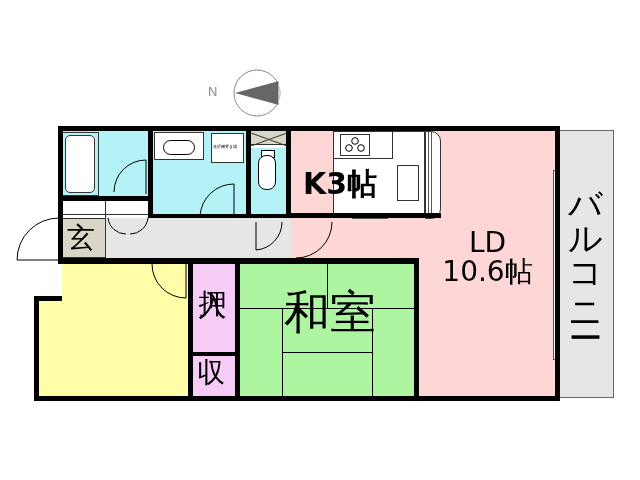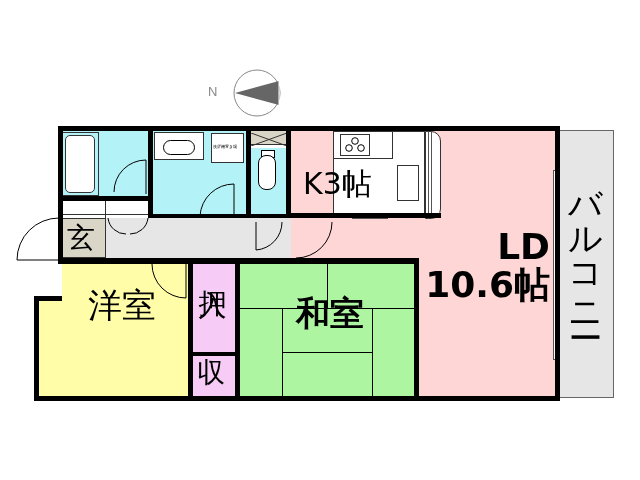--- a/index.html
+++ b/index.html
@@ -37,25 +37,25 @@
       <circle cx="14" cy="6" r="3.3" fill="none" stroke="#000"></circle>
       <circle cx="8" cy="13" r="3.3" fill="none" stroke="#000"></circle>
       <circle cx="20" cy="13" r="3.3" fill="none" stroke="#000"></circle>
     </svg>
 </div>
 <div class="abs" style="left:397px;top:165px;width:22px;height:36px;border:1px solid #333;background:#fff;"></div>
 
 <div class="abs" style="left:425px;top:131px;width:16px;height:88px;background:#fff;border:1px solid #333;border-radius:0 10px 10px 0;"></div>
 <div class="abs" style="left:428px;top:131px;width:4px;height:88px;border-left:1px solid #555;border-right:1px solid #555;"></div>
 
-<div class="label" style="left:303px;top:168px;font-size:30px;font-weight:normal;">
+<div class="label" style="left:303px;top:168px;font-size:30px;font-weight:bold;">
   <span>K</span><span>3帖</span>
 </div>
 
-<div class="label" style="left:425px;top:228px;width:125px;font-size:36px;font-weight:bold;text-align:right;">
+<div class="label" style="left:425px;top:228px;width:125px;font-size:28px;font-weight:normal;">
   <div>LD</div>
   <div>10.6帖</div>
 </div>
 
 <div class="room" style="left:62px;top:130px;width:88px;height:68px;background:#b3f3f8;"></div>
 <div class="abs" style="left:65px;top:135px;width:30px;height:58px;background:#fff;border:1px solid #333;border-radius:5px;"></div>
 <div class="abs" style="left:62px;top:132px;width:37px;height:64px;border:1px solid #333;"></div>
 <div class="room" style="left:152px;top:130px;width:95px;height:86px;background:#b3f3f8;"></div>
 <div class="abs" style="left:154px;top:132px;width:50px;height:28px;background:#fff;border:1px solid #333;">
   <div style="position:absolute;left:8px;top:7px;width:30px;height:13px;border:1px solid #000;border-radius:8px;"></div>
@@ -84,35 +84,34 @@
   <div class="label" style="left:4px;top:4px;font-size:28px;font-weight:normal;">玄</div>
 </div>
 
 <svg class="abs" style="left:15px;top:216px;" width="48" height="46">
   <path d="M44 2 A42 42 0 0 0 2 44 L44 44 Z" fill="#fff" stroke="#000" stroke-width="1"></path>
 </svg>
 
 <div class="room" style="left:38px;top:264px;width:150px;height:134px;background:#fffda8;"></div>
 <div class="room" style="left:38px;top:264px;width:24px;height:36px;background:#fff;"></div>
 <div class="label" style="left:72px;top:288px;width:100px;font-size:34px;font-weight:normal;">
-  <div>洋室</div>
 </div>
 
 <div class="room" style="left:193px;top:264px;width:42px;height:134px;background:#f6ccf6;"></div>
 <div class="label" style="left:197px;top:268px;font-size:28px;writing-mode:vertical-rl;font-weight:normal;line-height:30px;">押入</div>
 <div class="label" style="left:197px;top:358px;font-size:28px;font-weight:normal;">収</div>
 
 <div class="room" style="left:240px;top:264px;width:176px;height:134px;background:#adf5a0;"></div>
 
 <div class="thin" style="left:240px;top:308px;width:176px;height:1px;"></div>
 <div class="thin" style="left:282px;top:308px;width:1px;height:90px;"></div>
 <div class="thin" style="left:327px;top:264px;width:1px;height:44px;"></div>
 <div class="thin" style="left:372px;top:308px;width:1px;height:90px;"></div>
 <div class="thin" style="left:282px;top:352px;width:90px;height:1px;"></div>
-<div class="label" style="left:270px;top:296px;width:120px;font-size:34px;font-weight:bold;">
+<div class="label" style="left:270px;top:288px;width:120px;font-size:46px;font-weight:normal;">
   <div>和室</div>
 </div>
 
 <svg class="abs" style="left:112px;top:158px;" width="36" height="40">
   <path d="M34 2 A32 32 0 0 0 2 34" fill="none" stroke="#000"></path>
     <line x1="34" y1="2" x2="34" y2="36" stroke="#000"></line>
 </svg>
 <svg class="abs" style="left:198px;top:182px;" width="38" height="36">
   <path d="M36 2 A34 34 0 0 0 2 34" fill="none" stroke="#000"></path>
     <line x1="36" y1="2" x2="36" y2="34" stroke="#000"></line>

